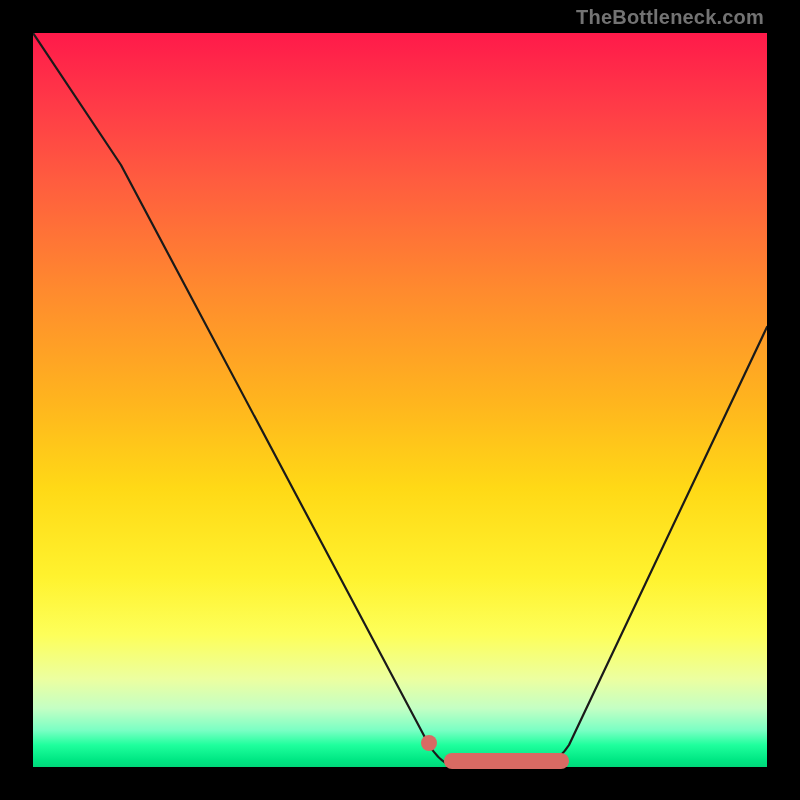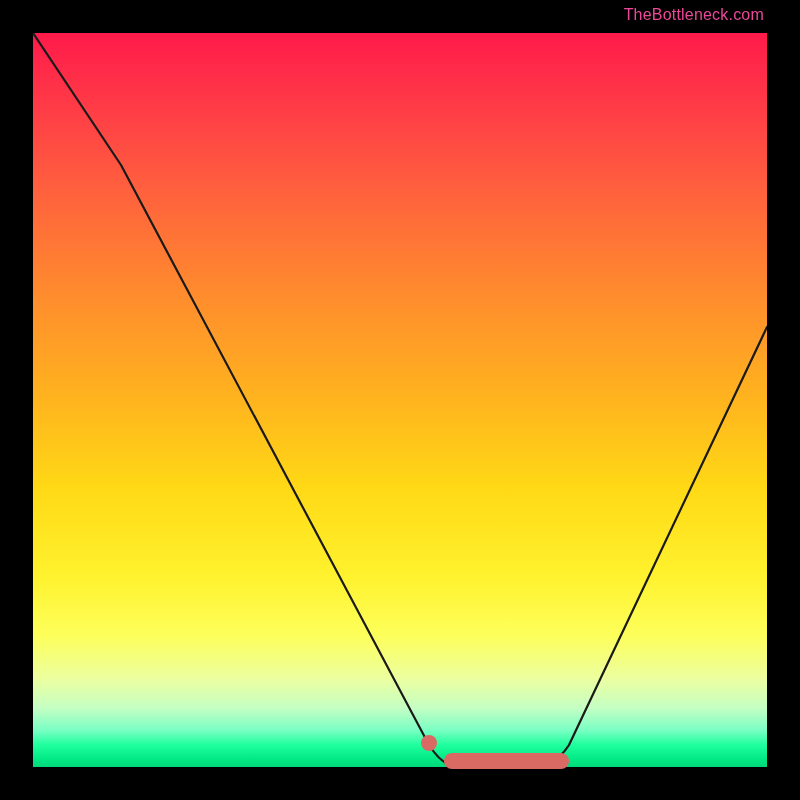--- a/index.html
+++ b/index.html
@@ -25,23 +25,23 @@
       #7affc4 95%,
       #1fff9d 97%,
       #00e884 99%,
       #00d87a 100%
     );
   }
   .watermark {
     position: absolute;
     top: 6px;
     right: 36px;
-    color: #ec4899;
-    font-size: 16px;
-    font-weight: 400;
+    color: #737373;
+    font-size: 20px;
+    font-weight: 700;
     letter-spacing: 0.2px;
   }
   svg.curve { position: absolute; left: 0; top: 0; width: 734px; height: 734px; }
   svg.curve path { fill: none; stroke: #1a1a1a; stroke-width: 2.2; stroke-linejoin: round; stroke-linecap: round; }
   .salmon-bar {
     position: absolute;
     background: #d96a63;
     border-radius: 8px;
     height: 16px;
   }

